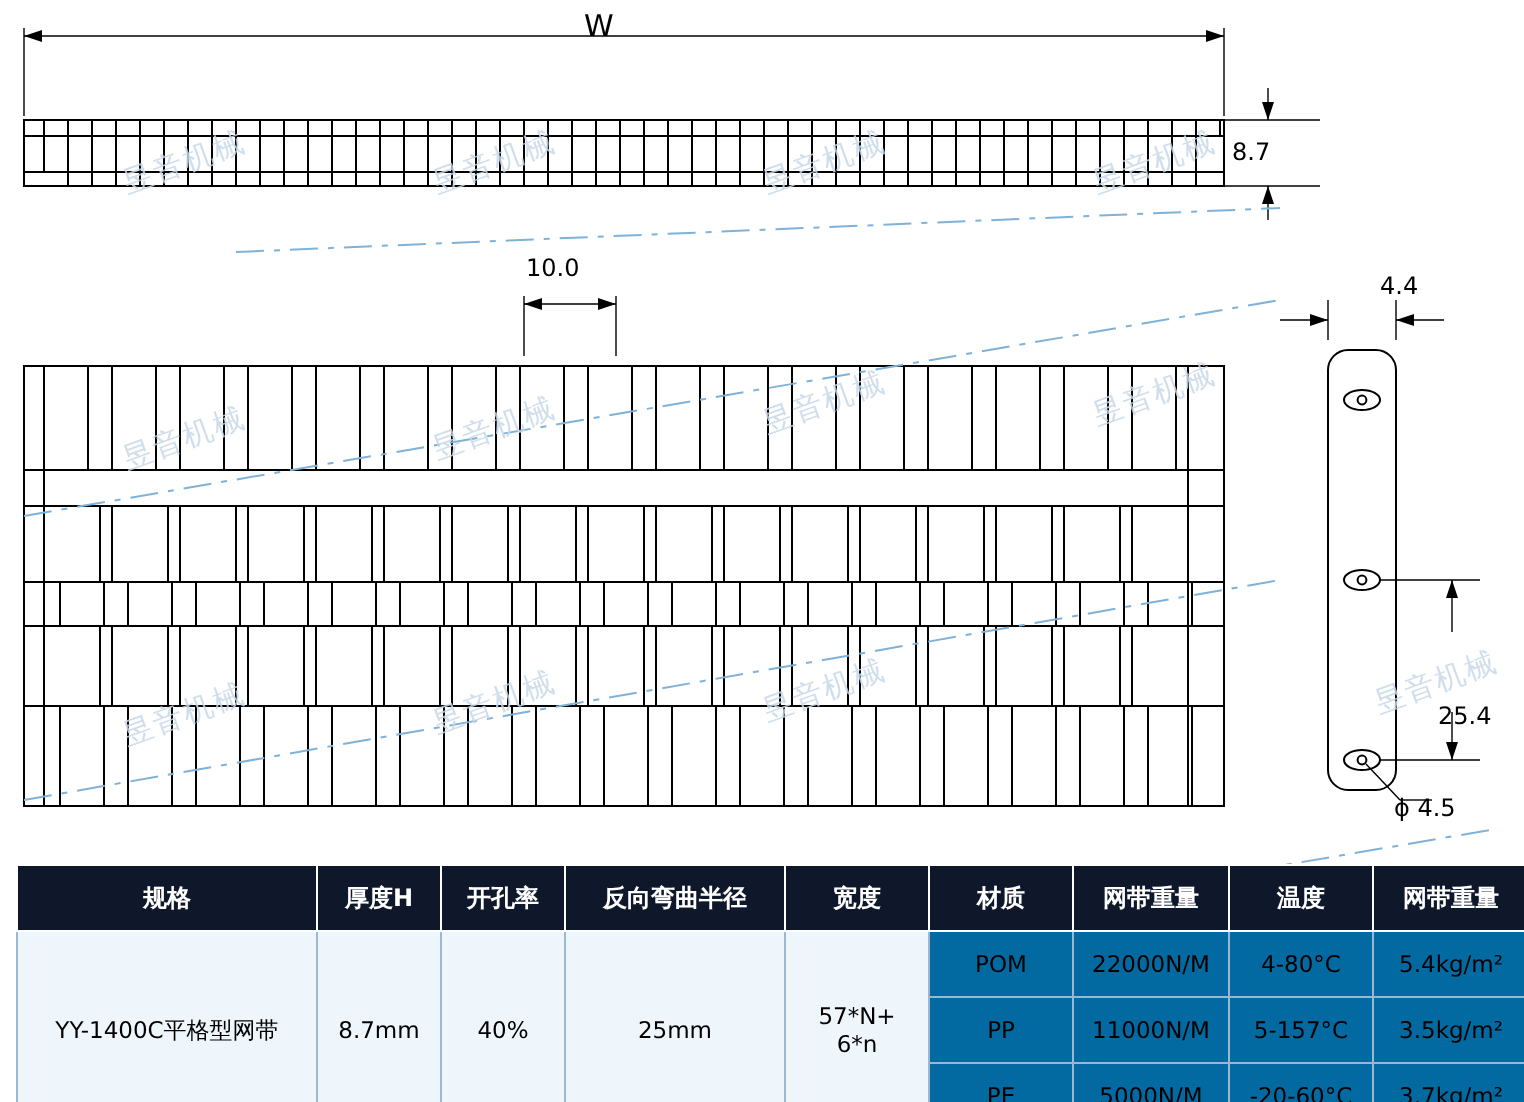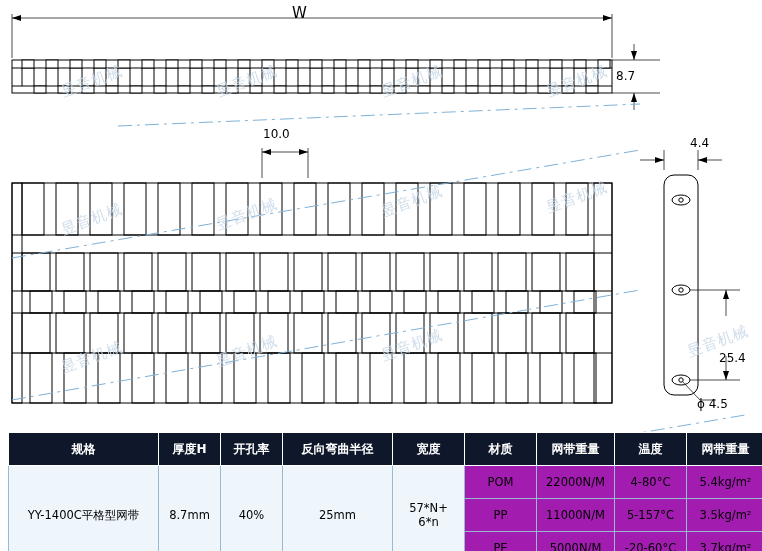--- a/index.html
+++ b/index.html
@@ -46,21 +46,21 @@
   .tbl td{
     border:1px solid #9ab8d2;
     text-align:center;
     height:30px;
     font-size:11.5px;
     font-family:"DejaVu Sans", sans-serif;
     background:#eef5fb;
     color:#000;
   }
   .tbl td.spec{background:#eef5fb;}
-  .tbl td.white{background:#a21caf;}
+  .tbl td.white{background:#0369a1;}
   .dims{position:absolute;font-size:12px;font-family:"DejaVu Sans", sans-serif;}
 </style>
 </head>
 <body>
 
 <div class="stage">
 
   <svg class="draw" viewBox="0 0 762 551">
     <defs>
       <style>

